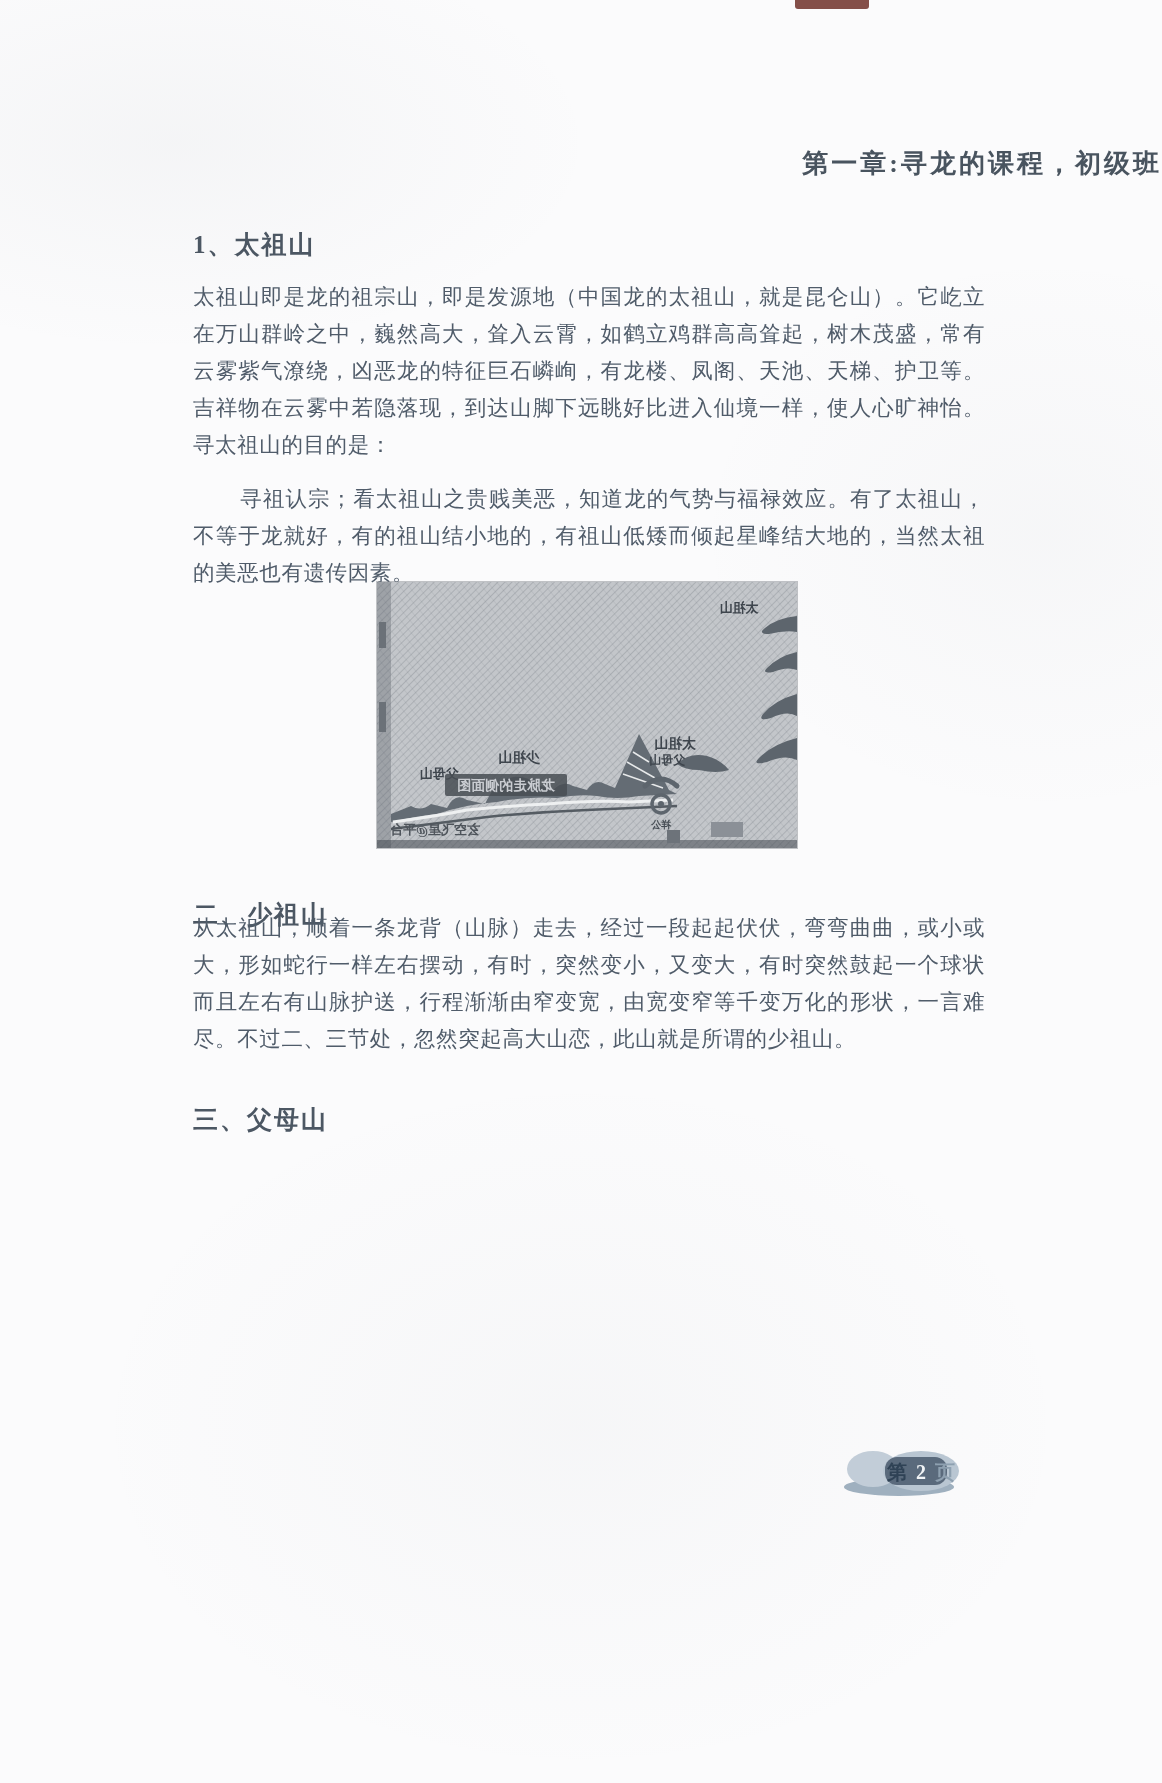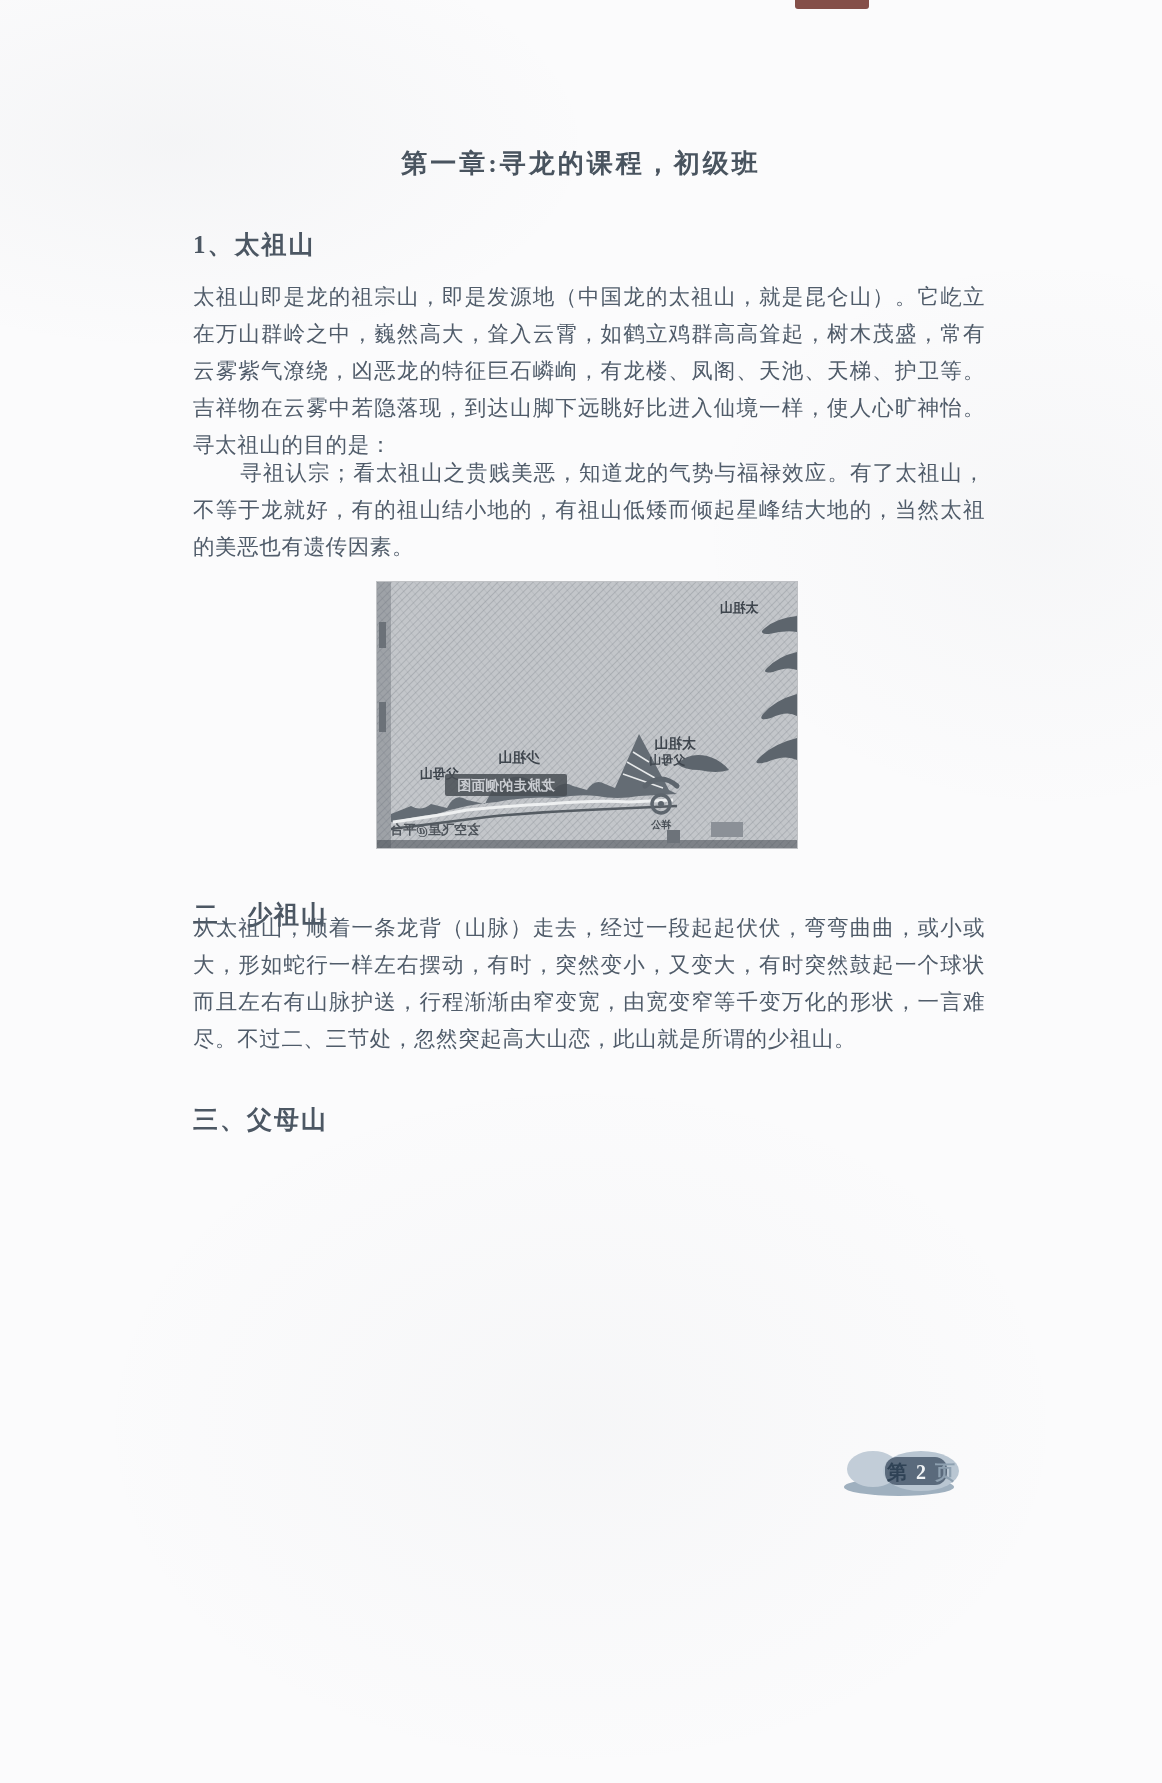--- a/index.html
+++ b/index.html
@@ -15,21 +15,21 @@
     overflow:hidden;
     font-family:"Liberation Serif","DejaVu Serif",serif;
     color:#4f5b68;
   }
   .scan-mark{
     position:absolute;left:795px;top:0;width:74px;height:9px;
     background:#6e3029;border-radius:0 0 3px 3px;opacity:.85;
   }
   .doc-title{
     position:absolute;left:0;top:146px;width:1162px;
-    text-align:center;font-size:26px;font-weight:bold;
+    text-align:right;font-size:26px;font-weight:bold;
     letter-spacing:3px;color:#49545f;
   }
   .heading{
     position:absolute;left:193px;width:790px;
     font-size:25px;font-weight:bold;color:#4c5763;letter-spacing:2px;
   }
   .para{
     position:absolute;left:193px;width:792px;
     font-size:21.5px;line-height:37px;letter-spacing:0.6px;
     text-align:justify;text-justify:inter-ideograph;color:#505c6a;
@@ -48,21 +48,21 @@
 <body>
 
 <div class="page">
 
   <div class="scan-mark"></div>
 
   <div class="doc-title">第一章:寻龙的课程，初级班</div>
 
   <div class="heading" style="top:228px">1、太祖山</div>
   <div class="para" style="top:279px">太祖山即是龙的祖宗山，即是发源地（中国龙的太祖山，就是昆仑山）。它屹立在万山群岭之中，巍然高大，耸入云霄，如鹤立鸡群高高耸起，树木茂盛，常有云雾紫气潦绕，凶恶龙的特征巨石嶙峋，有龙楼、凤阁、天池、天梯、护卫等。吉祥物在云雾中若隐落现，到达山脚下远眺好比进入仙境一样，使人心旷神怡。寻太祖山的目的是：</div>
-  <div class="para indent" style="top:455px">寻祖认宗；看太祖山之贵贱美恶，知道龙的气势与福禄效应。有了太祖山，不等于龙就好，有的祖山结小地的，有祖山低矮而倾起星峰结大地的，当然太祖的美恶也有遗传因素。</div>
+  <div class="para indent" style="top:481px">寻祖认宗；看太祖山之贵贱美恶，知道龙的气势与福禄效应。有了太祖山，不等于龙就好，有的祖山结小地的，有祖山低矮而倾起星峰结大地的，当然太祖的美恶也有遗传因素。</div>
 
   <div class="figure-wrap">
     <svg width="420" height="266" viewBox="0 0 420 266">
       <defs>
         <pattern id="hatch" width="5" height="5" patternUnits="userSpaceOnUse" patternTransform="rotate(45)">
           <rect width="5" height="5" fill="#c3c6ca"></rect>
           <line x1="0" y1="0" x2="0" y2="5" stroke="#9ba0a6" stroke-width="1.2"></line>
         </pattern>
         <pattern id="hatch2" width="7" height="7" patternUnits="userSpaceOnUse" patternTransform="rotate(-40)">
           <rect width="7" height="7" fill="none"></rect>

